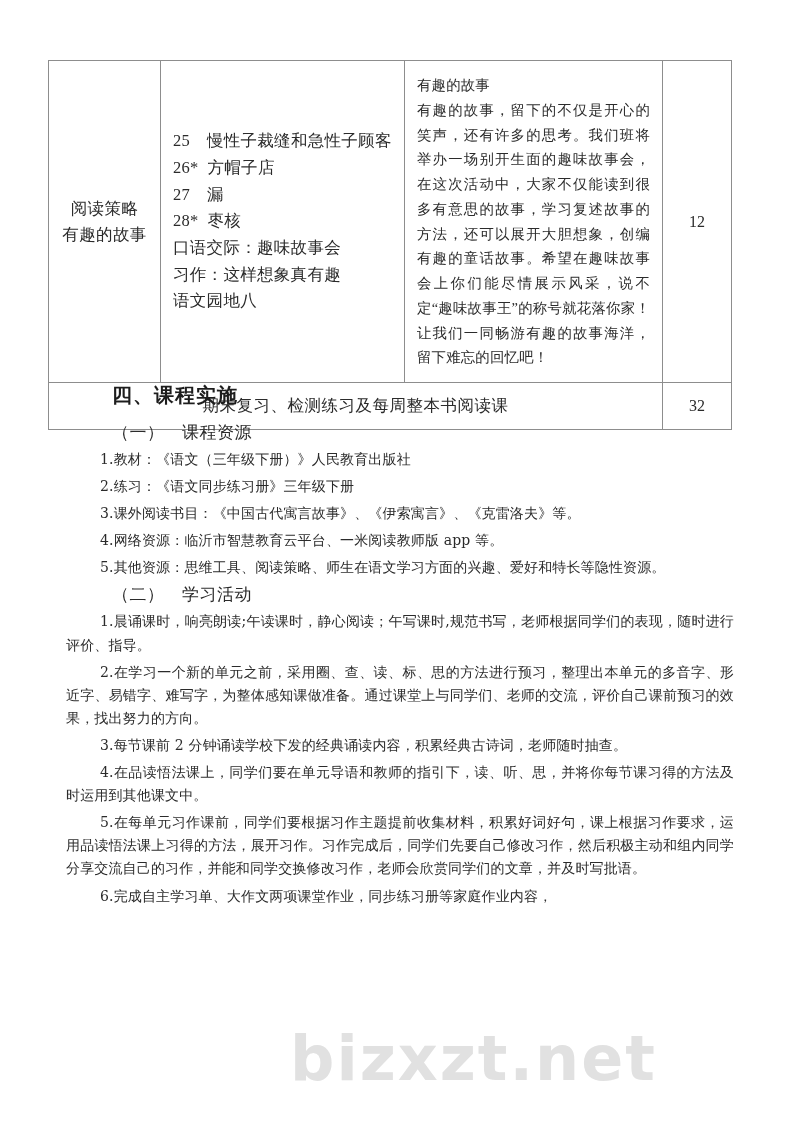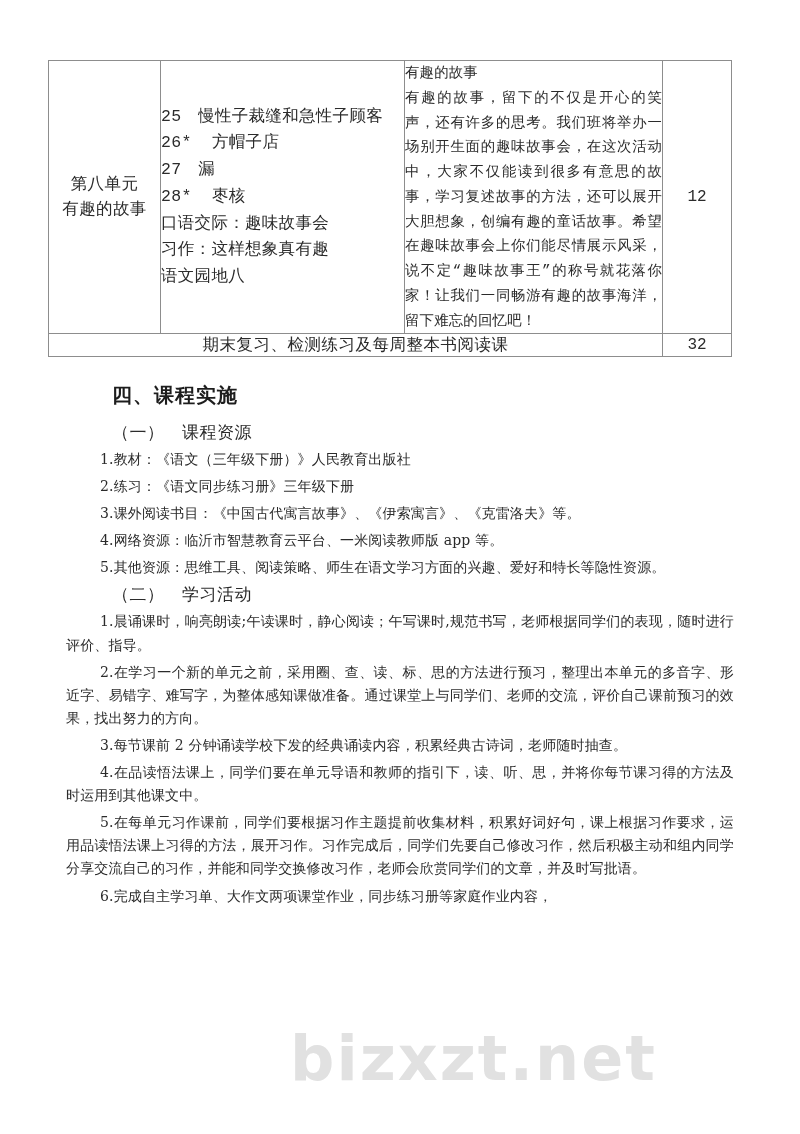--- a/index.html
+++ b/index.html
@@ -46,23 +46,23 @@
     left: 48px;
     top: 60px;
     width: 683px;
     border-collapse: collapse;
     table-layout: fixed;
     z-index: 2;
     background: transparent;
   }
   .plan-table td {
     border: 1px solid #8d8d8d;
-    padding: 0;
+    padding: 12px;
     vertical-align: middle;
-    font-family: Liberation Mono, monospace;
+    font-family: Liberation Serif, serif;
   }
 
   .col-unit   { width: 112px; }
   .col-lesson { width: 244px; }
   .col-desc   { width: 258px; }
   .col-hours  { width: 69px;  }
 
   .cell-unit {
     text-align: center;
     font-size: 16.5px;
@@ -151,21 +151,21 @@
   <table class="plan-table">
     <colgroup>
       <col class="col-unit">
       <col class="col-lesson">
       <col class="col-desc">
       <col class="col-hours">
     </colgroup>
     <tbody>
       <tr>
         <td class="cell-unit">
-          <span class="u-line">第八单元</span>
+          <span class="u-line">阅读策略</span>
           <span class="u-line">有趣的故事</span>
         </td>
         <td class="cell-lesson">
           <span class="l-line">25　慢性子裁缝和急性子顾客</span>
           <span class="l-line">26*  方帽子店</span>
           <span class="l-line">27　漏</span>
           <span class="l-line">28*  枣核</span>
           <span class="l-line">口语交际：趣味故事会</span>
           <span class="l-line">习作：这样想象真有趣</span>
           <span class="l-line">语文园地八</span>

